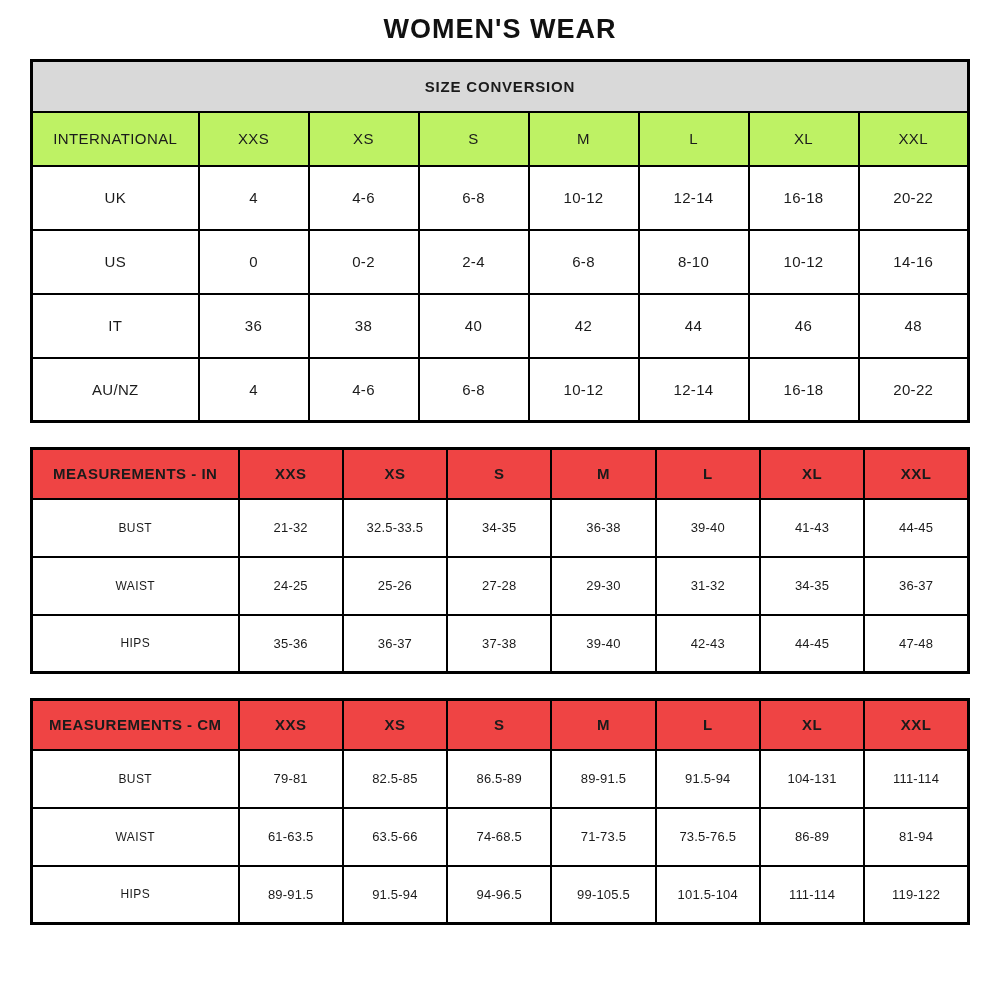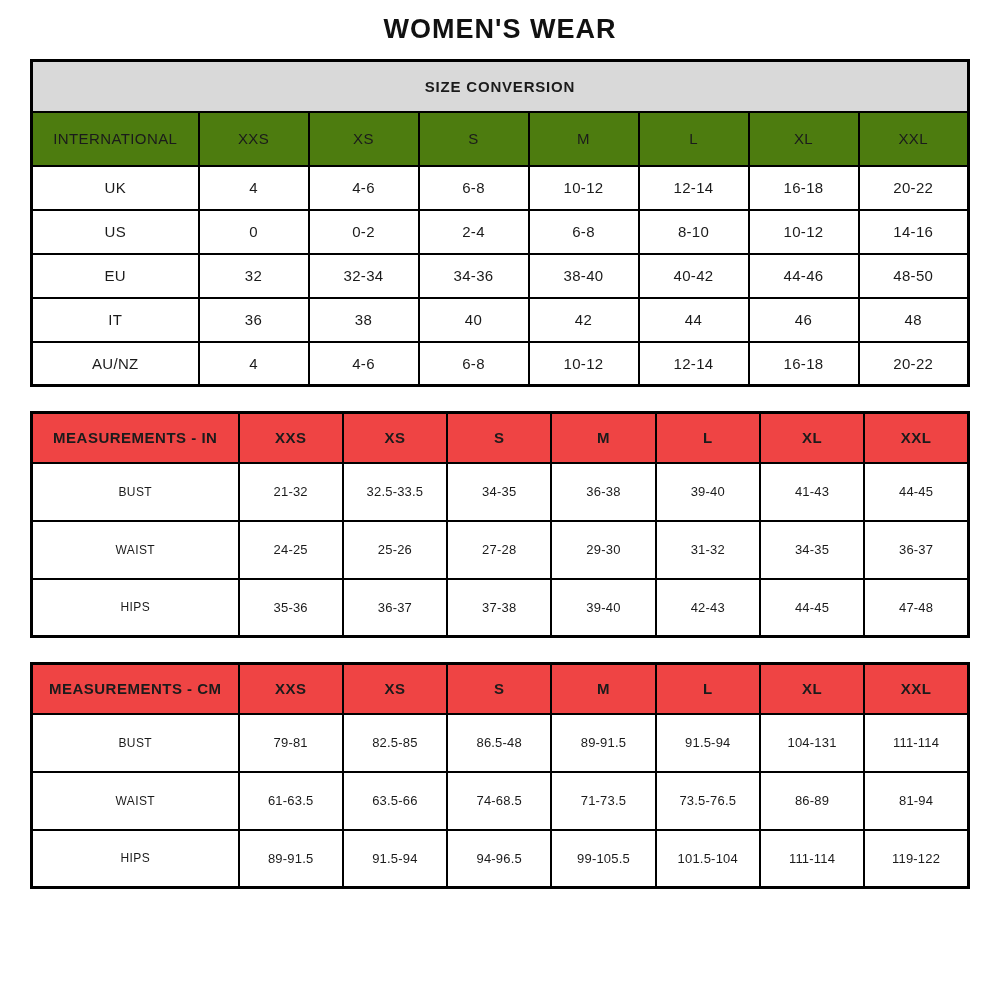--- a/index.html
+++ b/index.html
@@ -39,26 +39,26 @@
   .t1 col.label-col { width: 167px; }
   .t1 th.banner {
     height: 51px;
     background: #d9d9d9;
     font-size: 15px;
     font-weight: bold;
     letter-spacing: 0.8px;
   }
   .t1 tr.header-row th {
     height: 54px;
-    background: #4d7c0f;
+    background: #bef264;
     font-weight: normal;
     font-size: 15px;
     letter-spacing: 0.4px;
   }
-  .t1 td { height: 44px; font-size: 15px; letter-spacing: 0.3px; }
+  .t1 td { height: 64px; font-size: 15px; letter-spacing: 0.3px; }
 
   
   .meas col.label-col { width: 207px; }
   .meas tr.header-row th {
     height: 50px;
     background: #ef4444;
     font-weight: bold;
     font-size: 15px;
     letter-spacing: 0.5px;
   }
@@ -113,30 +113,20 @@
           <td class="row-label">US</td>
           <td>0</td>
           <td>0-2</td>
           <td>2-4</td>
           <td>6-8</td>
           <td>8-10</td>
           <td>10-12</td>
           <td>14-16</td>
         </tr>
         <tr>
-          <td class="row-label">EU</td>
-          <td>32</td>
-          <td>32-34</td>
-          <td>34-36</td>
-          <td>38-40</td>
-          <td>40-42</td>
-          <td>44-46</td>
-          <td>48-50</td>
-        </tr>
-        <tr>
           <td class="row-label">IT</td>
           <td>36</td>
           <td>38</td>
           <td>40</td>
           <td>42</td>
           <td>44</td>
           <td>46</td>
           <td>48</td>
         </tr>
         <tr>
@@ -226,21 +216,21 @@
           <th>S</th>
           <th>M</th>
           <th>L</th>
           <th>XL</th>
           <th>XXL</th>
         </tr>
         <tr>
           <td class="row-label">BUST</td>
           <td>79-81</td>
           <td>82.5-85</td>
-          <td>86.5-48</td>
+          <td>86.5-89</td>
           <td>89-91.5</td>
           <td>91.5-94</td>
           <td>104-131</td>
           <td>111-114</td>
         </tr>
         <tr>
           <td class="row-label">WAIST</td>
           <td>61-63.5</td>
           <td>63.5-66</td>
           <td>74-68.5</td>

